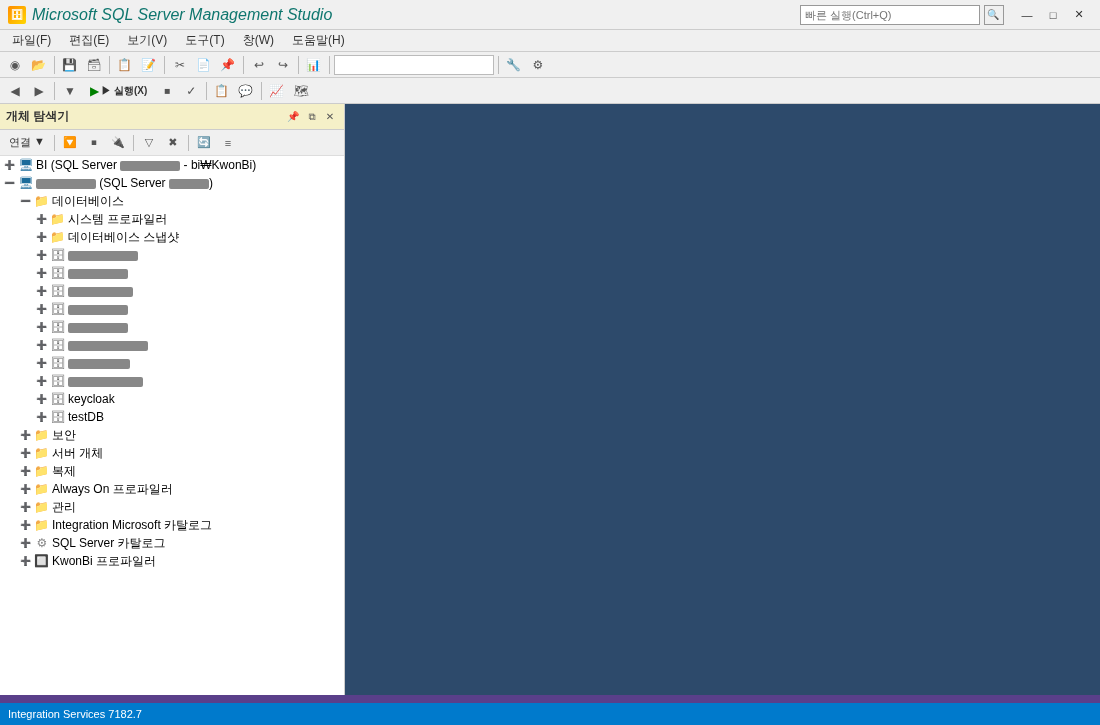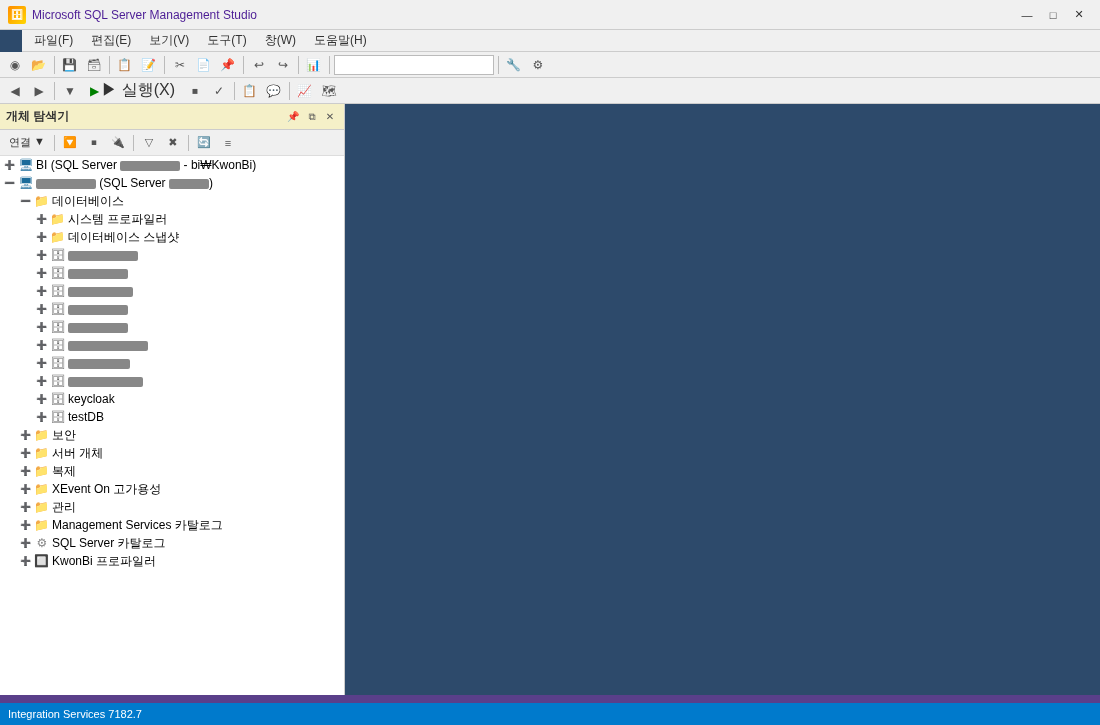--- a/index.html
+++ b/index.html
@@ -33,22 +33,23 @@
       background: linear-gradient(135deg, #ff8c00, #ffd700);
       border-radius: 2px;
       display: flex;
       align-items: center;
       justify-content: center;
       font-size: 10px;
       color: white;
       font-weight: bold;
     }
     .title-bar-title {
-      font-size: 12px;
-      color: #4c1d95;
+      font-size: 16px;
+      color: #0f766e;
+      font-style: italic;
     }
     .title-bar-right {
       display: flex;
       align-items: center;
       gap: 2px;
     }
     .title-bar-search {
       display: flex;
       align-items: center;
       gap: 4px;
@@ -91,21 +92,20 @@
 
     
     .menu-bar {
       height: 22px;
       background: #f0f0f0;
       display: flex;
       align-items: center;
       padding: 0 4px;
       border-bottom: 1px solid #ccc;
       gap: 2px;
-      margin-left: 22px;
     }
     .menu-item {
       padding: 2px 8px;
       cursor: pointer;
       font-size: 12px;
       color: #333;
       border-radius: 2px;
     }
 
     
@@ -365,20 +365,24 @@
   </style>
 </head>
 <body>
 
 <div class="title-bar">
   <div class="title-bar-left">
     <div class="title-bar-logo">🗄</div>
     <span class="title-bar-title">Microsoft SQL Server Management Studio</span>
   </div>
   <div class="title-bar-right">
+    <div class="title-bar-search">
+      <input class="search-box" type="text" placeholder="빠른 실행(Ctrl+Q)" style="">
+      <div class="search-icon-btn">🔍</div>
+    </div>
     <div class="window-controls">
       <button class="win-btn">—</button>
       <button class="win-btn">□</button>
       <button class="win-btn close">✕</button>
     </div>
   </div>
 </div>
 
 <div class="menu-bar">
   <span class="menu-item">파일(F)</span>
@@ -414,21 +418,21 @@
   <div class="toolbar-btn">⚙</div>
 </div>
 
 <div class="toolbar2">
   <div class="toolbar-btn">◀</div>
   <div class="toolbar-btn">▶</div>
   <div class="toolbar-sep"></div>
   <div class="toolbar-btn">▼</div>
   <div class="toolbar-btn" style="display:flex;align-items:center;gap:2px;width:auto;padding:0 6px;">
     <span style="color:green;">▶</span>
-    <span style="font-size:16px;color:#333;">▶ 실행(X)</span>
+    <span style="font-size:10px;color:#333;font-weight:bold;">▶ 실행(X)</span>
   </div>
   <div class="toolbar-btn">⏹</div>
   <div class="toolbar-btn">✓</div>
   <div class="toolbar-sep"></div>
   <div class="toolbar-btn">📋</div>
   <div class="toolbar-btn">💬</div>
   <div class="toolbar-sep"></div>
   <div class="toolbar-btn">📈</div>
   <div class="toolbar-btn">🗺</div>
 </div>
@@ -569,33 +573,33 @@
 
       <div class="tree-item indent-1">
         <div class="tree-expander">➕</div>
         <div class="tree-icon icon-folder">📁</div>
         <span class="tree-label">복제</span>
       </div>
 
       <div class="tree-item indent-1">
         <div class="tree-expander">➕</div>
         <div class="tree-icon icon-folder">📁</div>
-        <span class="tree-label">XEvent On 고가용성</span>
+        <span class="tree-label">Always On 프로파일러</span>
       </div>
 
       <div class="tree-item indent-1">
         <div class="tree-expander">➕</div>
         <div class="tree-icon icon-folder">📁</div>
         <span class="tree-label">관리</span>
       </div>
 
       <div class="tree-item indent-1">
         <div class="tree-expander">➕</div>
         <div class="tree-icon icon-folder">📁</div>
-        <span class="tree-label">Management Services 카탈로그</span>
+        <span class="tree-label">Integration Microsoft 카탈로그</span>
       </div>
 
       <div class="tree-item indent-1">
         <div class="tree-expander">➕</div>
         <div class="tree-icon icon-server-obj">⚙</div>
         <span class="tree-label">SQL Server 카탈로그</span>
       </div>
 
       <div class="tree-item indent-1">
         <div class="tree-expander">➕</div>

